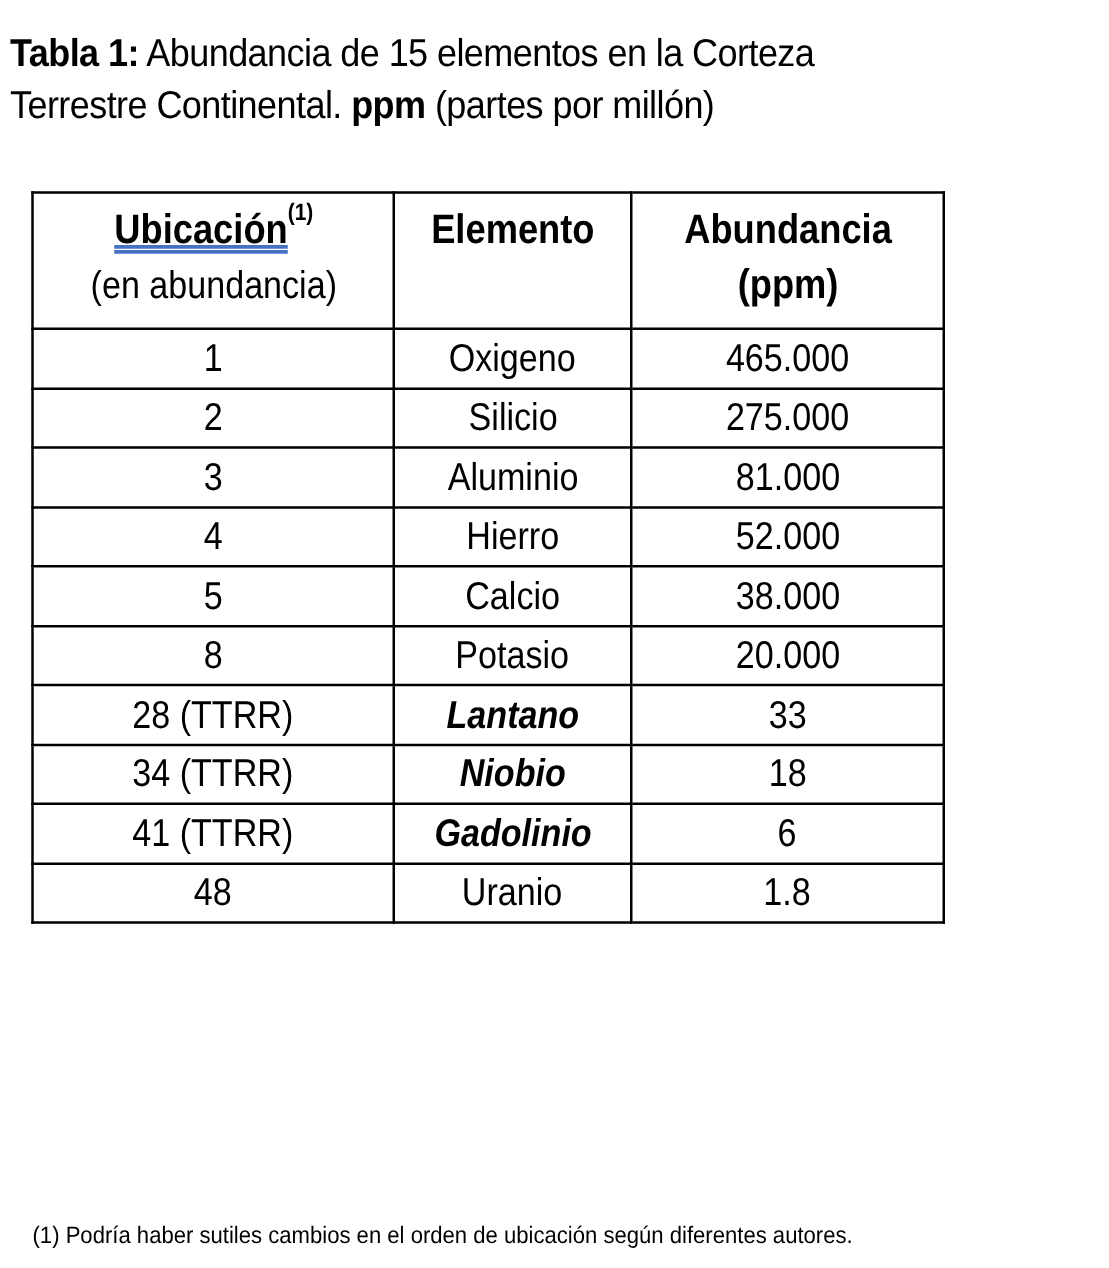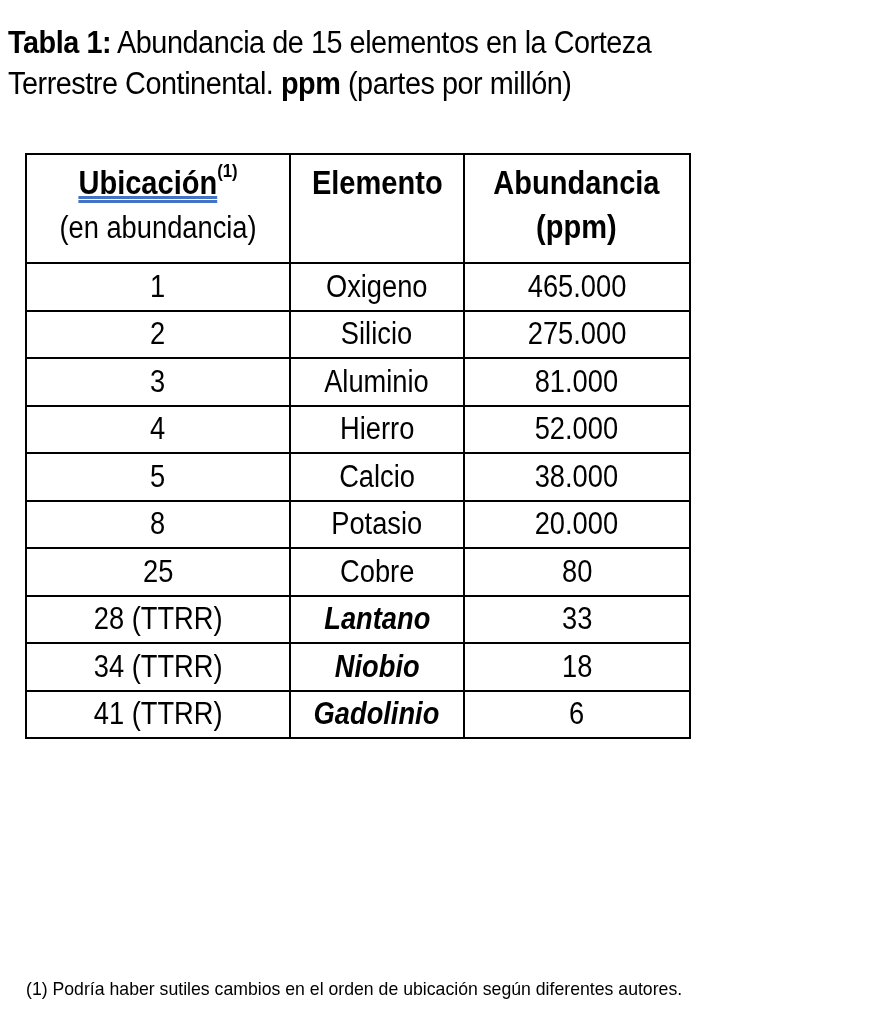--- a/index.html
+++ b/index.html
@@ -1,19 +1,19 @@
 <!DOCTYPE html>
 <html><head>
 <meta charset="utf-8">
 <style>
   html, body { margin:0; padding:0; background:#ffffff; }
   body { width:887px; height:1014px; position:relative; font-family:"Liberation Sans", sans-serif; color:#000; overflow:hidden; }
   .title { position:absolute; left:8px; top:22px; font-size:31px; line-height:41px; letter-spacing:-0.5px; transform:scaleX(0.93); transform-origin:left top; white-space:nowrap; }
   .title b { font-weight:bold; }
-  table { position:absolute; left:25px; top:153px; border-collapse:collapse; width:666px; }
+  table { position:absolute; left:25px; top:153px; border-collapse:collapse; width:731px; }
   td, th { border:2px solid #000; text-align:center; padding:0; font-size:31px; }
   th { height:101px; vertical-align:top; font-weight:bold; font-size:33px; line-height:44px; padding-top:6px; }
   th .sub { font-weight:normal; font-size:31px; }
   td { height:45.5px; line-height:44px; }
   .cond { display:inline-block; transform:scaleX(0.88); white-space:nowrap; }
   .ul { text-decoration:underline; text-decoration-style:double; text-decoration-color:#4472c4; }
   sup { font-size:19px; vertical-align:top; line-height:20px; }
   .bi { font-weight:bold; font-style:italic; }
   .foot { position:absolute; left:26px; top:978px; font-size:19px; transform:scaleX(0.93); transform-origin:left top; white-space:nowrap; }
   col.c1 { width:332px; } col.c2 { width:216px; } col.c3 { width:290px; }
@@ -64,35 +64,35 @@
         <td><span class="cond">5</span></td>
         <td><span class="cond">Calcio</span></td>
         <td><span class="cond">38.000</span></td>
       </tr>
       <tr>
         <td><span class="cond">8</span></td>
         <td><span class="cond">Potasio</span></td>
         <td><span class="cond">20.000</span></td>
       </tr>
       <tr>
-        <td><span class="cond">25</span></td>
-        <td><span class="cond">Cobre</span></td>
-        <td><span class="cond">80</span></td>
-      </tr>
-      <tr>
         <td><span class="cond">28 (TTRR)</span></td>
         <td><span class="cond bi">Lantano</span></td>
         <td><span class="cond">33</span></td>
       </tr>
       <tr>
         <td><span class="cond">34 (TTRR)</span></td>
         <td><span class="cond bi">Niobio</span></td>
         <td><span class="cond">18</span></td>
       </tr>
       <tr>
         <td><span class="cond">41 (TTRR)</span></td>
         <td><span class="cond bi">Gadolinio</span></td>
         <td><span class="cond">6</span></td>
       </tr>
+      <tr>
+        <td><span class="cond">48</span></td>
+        <td><span class="cond">Uranio</span></td>
+        <td><span class="cond">1.8</span></td>
+      </tr>
     </tbody>
 </table>
 
 <div class="foot">(1) Podría haber sutiles cambios en el orden de ubicación según diferentes autores.</div>
 
 </body></html>

